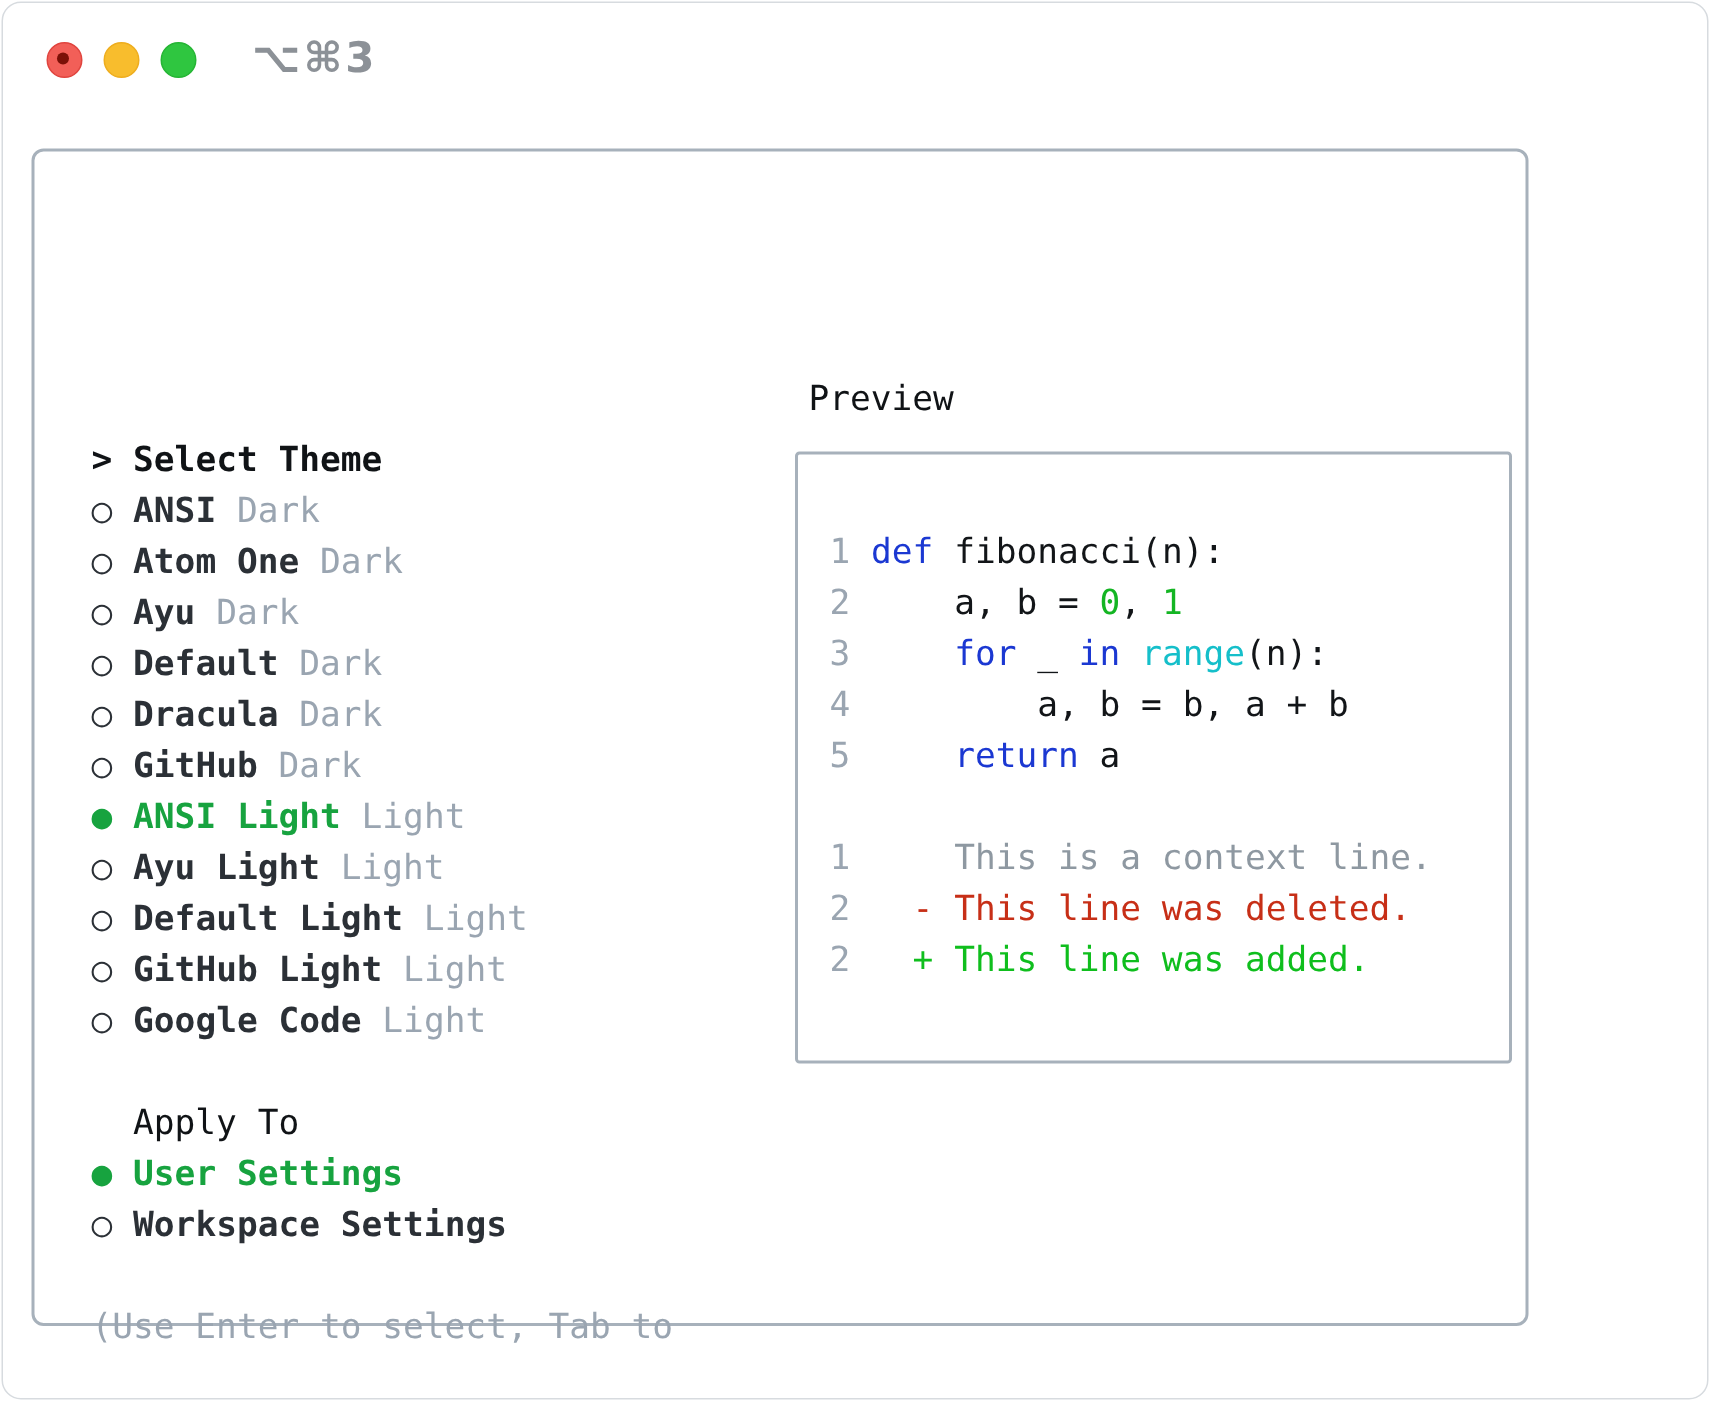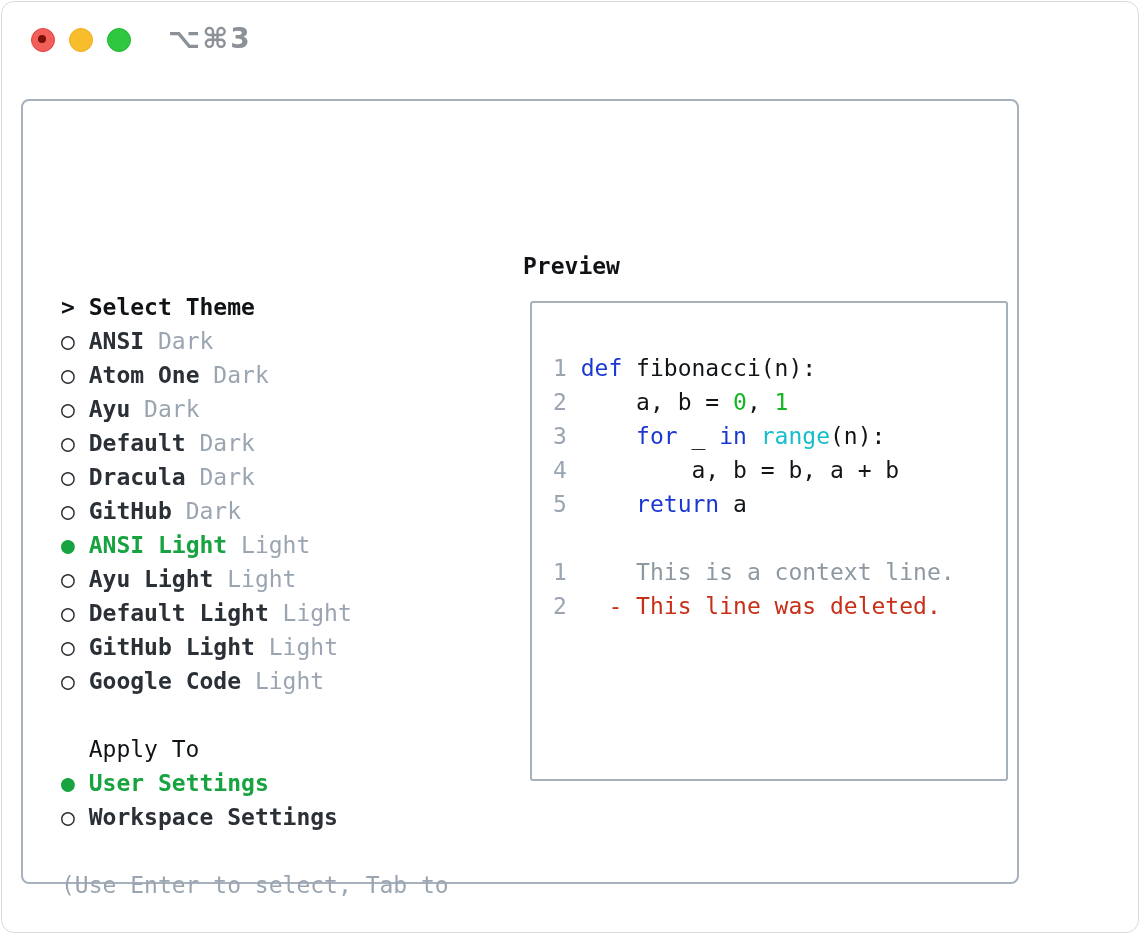--- a/index.html
+++ b/index.html
@@ -29,22 +29,22 @@
   .title-row{font-weight:bold;color:var(--title_black);}
   .radio{color:var(--text_dark);}
   .radio.sel{color:var(--accent_green);}
   .name{color:var(--text_dark);font-weight:bold;}
   .name.sel{color:var(--accent_green);}
   .variant{color:var(--muted);}
   .apply-title{color:var(--title_black);padding-left:2ch;}
   .help-line{color:var(--muted);}
 
   
-  .preview-title{position:absolute;left:500px;top:148px;font-weight:bold;color:var(--title_black);}
-  .preview-box{position:absolute;left:507px;top:200px;width:478px;height:480px;
+  .preview-title{position:absolute;left:516px;top:148px;font-weight:normal;color:var(--title_black);}
+  .preview-box{position:absolute;left:507px;top:200px;width:478px;height:408px;
                border:2px solid var(--border);border-radius:3px;background:#ffffff;
                box-sizing:border-box;padding:48px 0 0 21px;overflow:hidden;}
   .code-row{white-space:pre;height:34px;}
   .ln{color:var(--muted);}
   .c-kw{color:var(--keyword);}
   .c-bi{color:var(--builtin);}
   .c-num{color:var(--number);}
   .c-pl{color:var(--code_plain);}
   .c-ctx{color:var(--context_gray);}
   .c-del{color:var(--deleted_red);}
@@ -95,17 +95,18 @@
     <div class="preview-box mono">
       <div id="code-lines">
           <div class="code-row"><span class="ln">1</span> <span class="c-kw">def</span><span class="c-pl"> fibonacci(n):</span></div>
           <div class="code-row"><span class="ln">2</span> <span class="c-pl">    a, b = </span><span class="c-num">0</span><span class="c-pl">, </span><span class="c-num">1</span></div>
           <div class="code-row"><span class="ln">3</span> <span class="c-pl">    </span><span class="c-kw">for</span><span class="c-pl"> _ </span><span class="c-kw">in</span><span class="c-pl"> </span><span class="c-bi">range</span><span class="c-pl">(n):</span></div>
           <div class="code-row"><span class="ln">4</span> <span class="c-pl">        a, b = b, a + b</span></div>
           <div class="code-row"><span class="ln">5</span> <span class="c-pl">    </span><span class="c-kw">return</span><span class="c-pl"> a</span></div>
           <div class="code-row"><span class="ln"></span> </div>
           <div class="code-row"><span class="ln">1</span> <span class="c-ctx">    This is a context line.</span></div>
           <div class="code-row"><span class="ln">2</span> <span class="c-del">  - This line was deleted.</span></div>
+          <div class="code-row"><span class="ln">2</span> <span class="c-add">  + This line was added.</span></div>
         </div>
     </div>
 
   </div>
 </div>
 
 </body></html>

